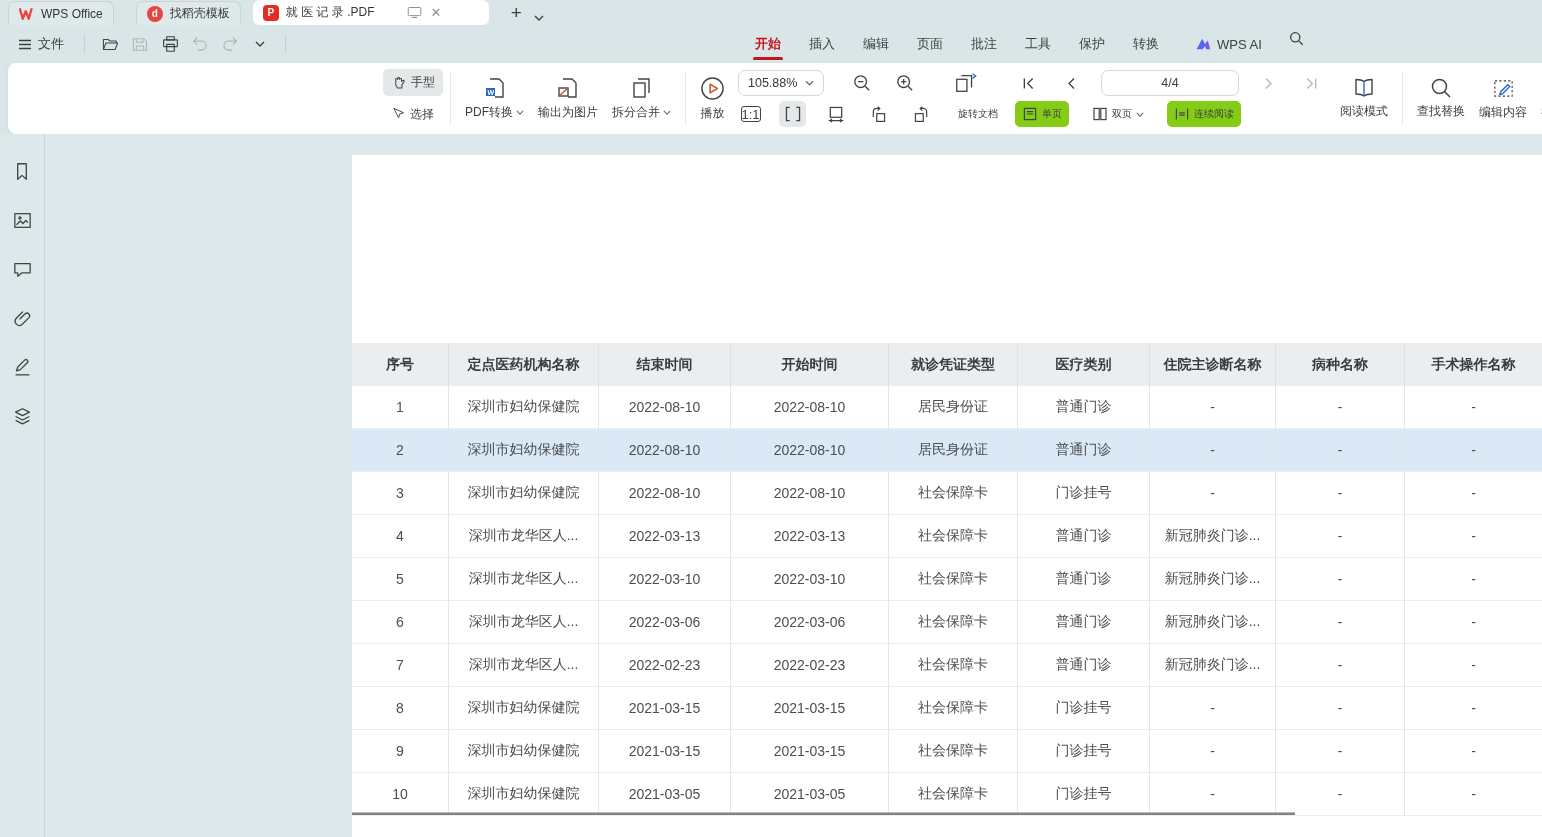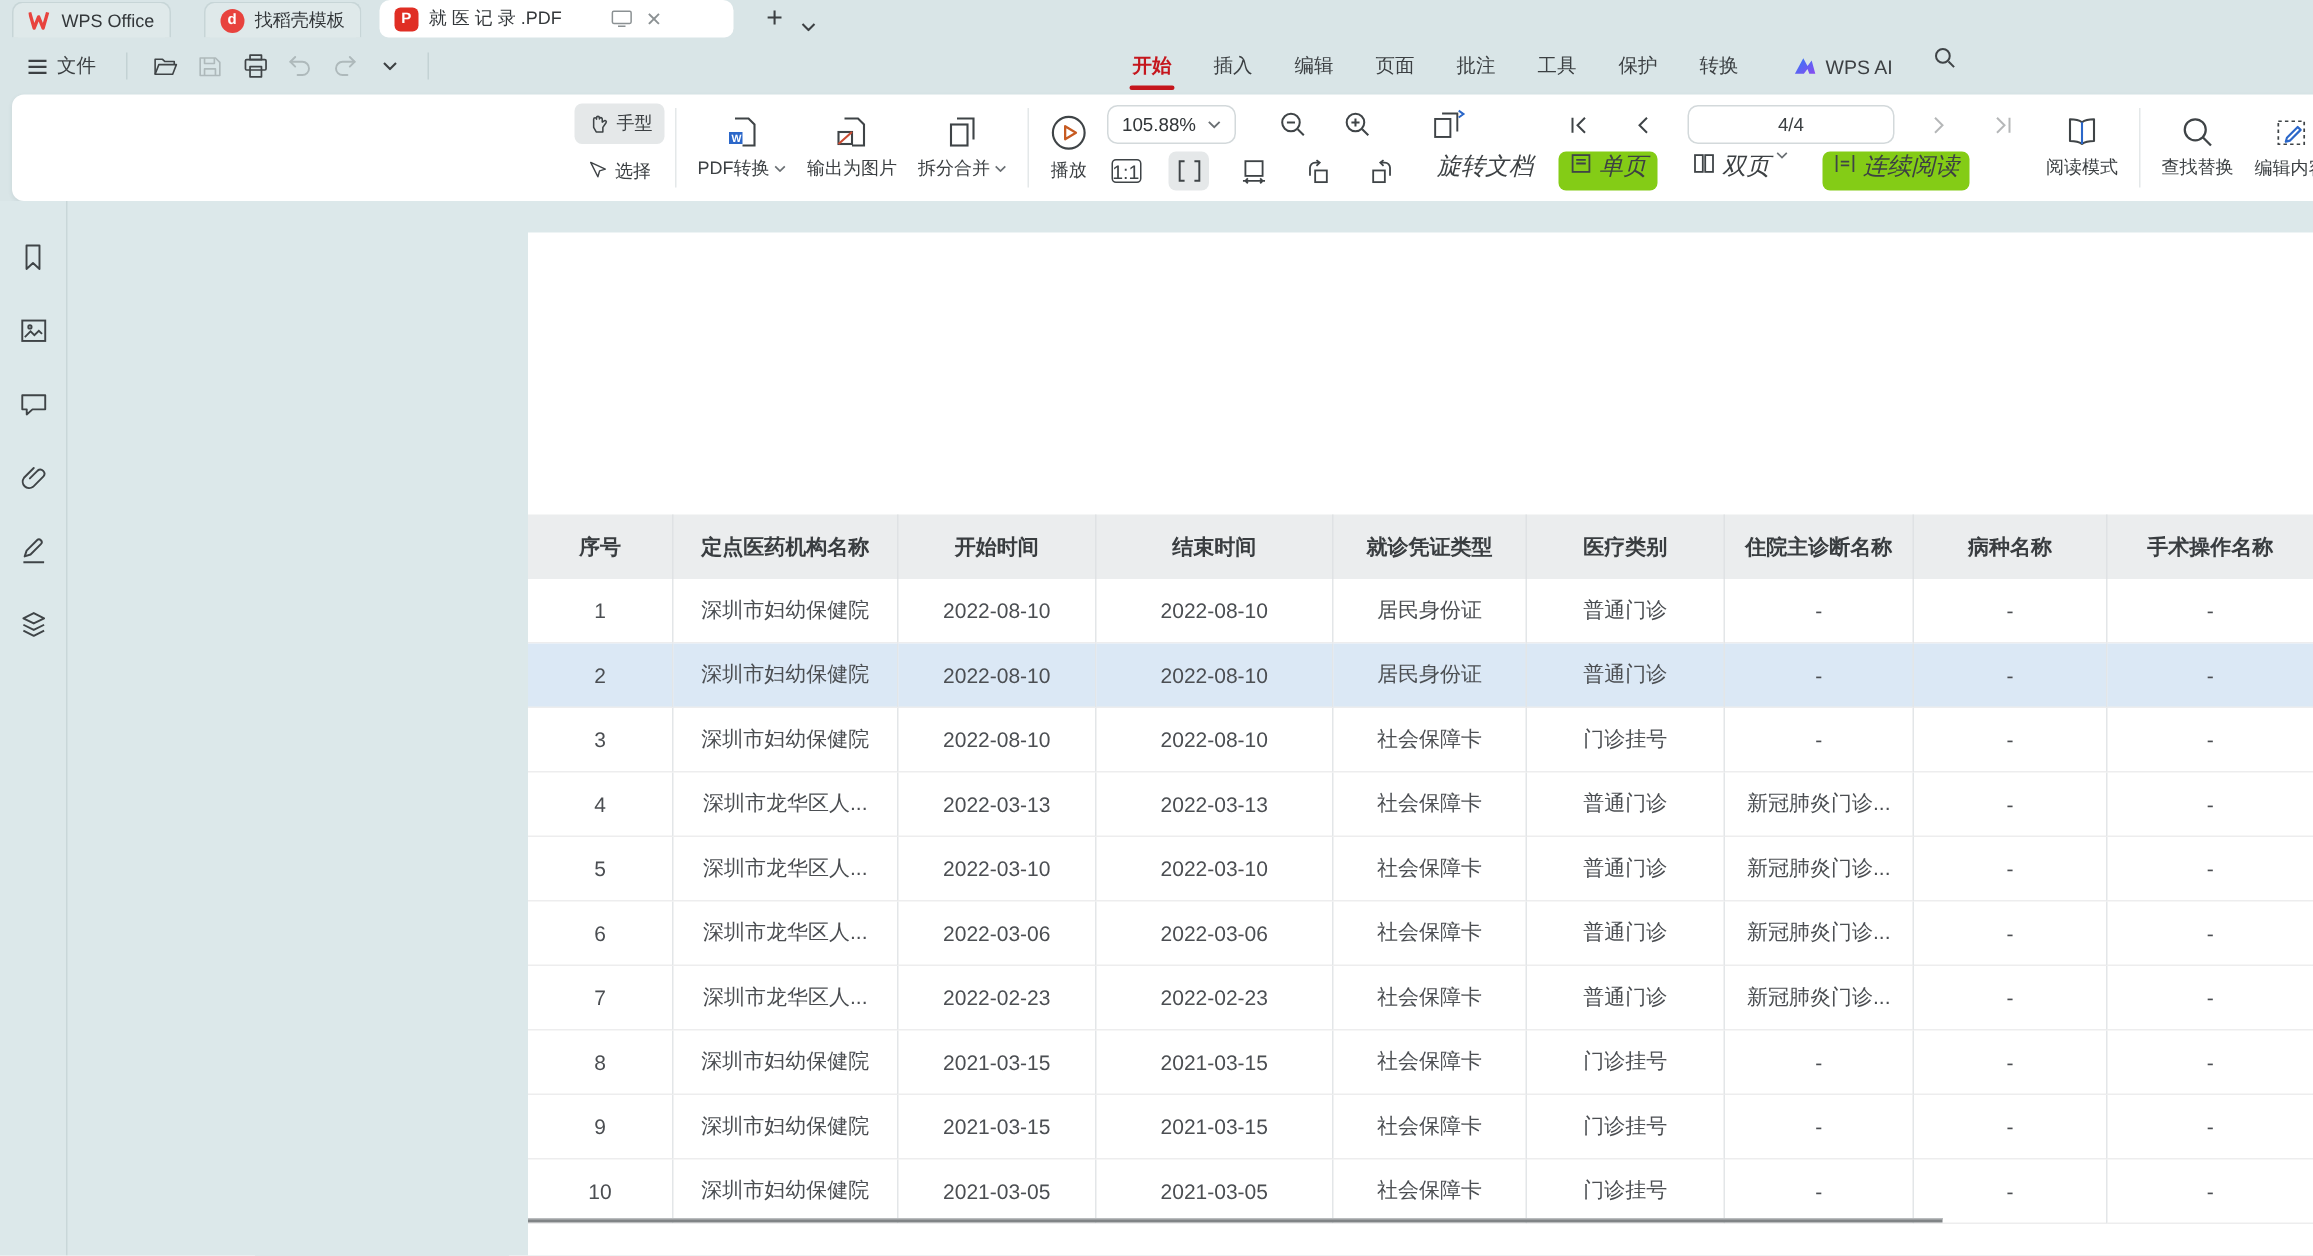--- a/index.html
+++ b/index.html
@@ -49,21 +49,21 @@
   .bigbtn { display:flex; flex-direction:column; align-items:center; justify-content:center; gap:4px;
             padding:2px 7px; border-radius:5px; font-size:12px; white-space:nowrap; }
   .bigbtn .lbl { display:flex; align-items:center; gap:3px; }
   .col2 { display:flex; flex-direction:column; justify-content:space-between; padding:2px 0; }
   .trow-flex { display:flex; align-items:center; gap:16px; }
   .combo { width:86px; height:26px; border:1px solid #d3d9db; border-radius:7px; display:flex; align-items:center;
            justify-content:space-between; padding:0 9px; font-size:12.5px; color:#33373a; }
   .sqbtn { width:27px; height:26px; display:flex; align-items:center; justify-content:center; border-radius:5px; }
   .sqbtn.sel { background:#e5e8e9; }
   .pagebox { width:138px; height:26px; border:1px solid #d3d9db; border-radius:7px; display:flex; align-items:center; justify-content:center; font-size:12.5px; }
-  .lblbtn { display:flex; align-items:flex-start; gap:4px; height:26px; padding:0 7px; border-radius:5px; font-size:16px; white-space:nowrap;font-style:italic; }
+  .lblbtn { display:flex; align-items:center; gap:4px; height:26px; padding:0 7px; border-radius:5px; font-size:10px; white-space:nowrap; }
   .lblbtn.sel { background:#84cc16; }
   .one2one { width:20px; height:16px; border:1.4px solid #3f4447; border-radius:3px; font-size:13px; font-weight:normal;
              display:flex; align-items:center; justify-content:center; color:#3f4447; }
   .disab { opacity:.38; }
 
   
   .workspace { position:absolute; left:0; top:134px; right:0; bottom:0; background:#dce8ea; }
   .sidebar { position:absolute; left:0; top:0; bottom:0; width:45px; border-right:1px solid #c9d7d9;
              display:flex; flex-direction:column; align-items:center; padding-top:22px; gap:19px; }
   .sbtn { width:30px; height:30px; display:flex; align-items:center; justify-content:center; border-radius:5px; }
@@ -537,22 +537,22 @@
           <path d="M3 15.5 l8 4 8-4"></path>
         </svg>
     </div>
   </div>
 
   <div class="page">
     <div class="dtable">
       <div class="thead">
         <div class="th">序号</div>
         <div class="th">定点医药机构名称</div>
+        <div class="th">结束时间</div>
         <div class="th">开始时间</div>
-        <div class="th">结束时间</div>
         <div class="th">就诊凭证类型</div>
         <div class="th">医疗类别</div>
         <div class="th">住院主诊断名称</div>
         <div class="th">病种名称</div>
         <div class="th">手术操作名称</div>
       </div>
       <div id="tbody">
           <div class="trow">
             <div class="td">1</div>
             <div class="td">深圳市妇幼保健院</div>

